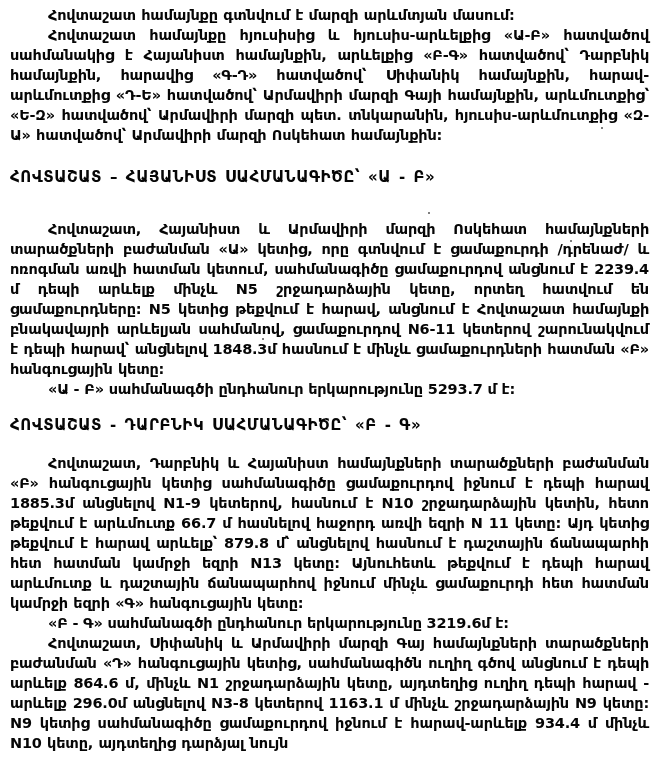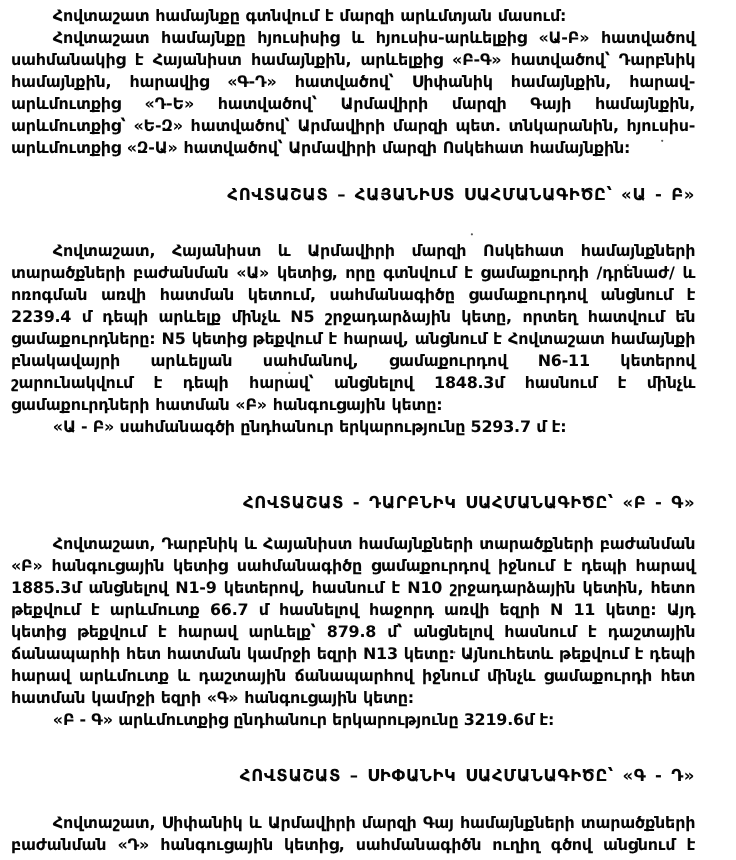--- a/index.html
+++ b/index.html
@@ -8,50 +8,50 @@
     width: 669px;
     height: 782px;
     overflow: hidden;
     background: #ffffff;
   }
   .page {
     position: relative;
     width: 669px;
     height: 588px;
     box-sizing: border-box;
-    padding: 5px 37px 0 10px;
+    padding: 5px 20px 0 10px;
     background: #ffffff;
     color: #060606;
     font-family: "DejaVu Sans", sans-serif;
     font-weight: 700;
     font-size: 14.5px;
     line-height: 20px;
     -webkit-font-smoothing: none;
   }
   .para {
     margin: 0;
     text-align: justify;
     text-indent: 38px;
     letter-spacing: -0.2px;
     word-spacing: 0.5px;
   }
   .single-line {
     text-align: left;
   }
   .heading {
     margin: 0;
-    text-align: right;
+    text-align: left;
     font-size: 15px;
     font-weight: 700;
     letter-spacing: 0.6px;
     word-spacing: 2px;
     line-height: 20px;
   }
   .heading.h1 { margin-top: 22px; margin-bottom: 32px; }
-  .heading.h2 { margin-top: 48px; margin-bottom: 18px; }
+  .heading.h2 { margin-top: 16px; margin-bottom: 18px; }
   .heading.h3 { margin-top: 30px; margin-bottom: 24px; }
   .length-line {
     margin: 0;
     text-align: left;
     text-indent: 38px;
     letter-spacing: -0.2px;
   }
   .noise-dot {
     position: absolute;
     background: #555;
@@ -65,23 +65,22 @@
 
   <p class="para single-line">Հովտաշատ համայնքը գտնվում է մարզի արևմտյան մասում:</p>
   <p class="para">Հովտաշատ համայնքը հյուսիսից և հյուսիս-արևելքից «Ա-Բ» հատվածով սահմանակից է Հայանիստ համայնքին, արևելքից «Բ-Գ» հատվածով՝ Դարբնիկ համայնքին, հարավից «Գ-Դ» հատվածով՝ Սիփանիկ համայնքին, հարավ-արևմուտքից «Դ-Ե» հատվածով՝ Արմավիրի մարզի Գայի համայնքին, արևմուտքից՝ «Ե-Զ» հատվածով՝ Արմավիրի մարզի պետ. տնկարանին, հյուսիս-արևմուտքից «Զ-Ա» հատվածով՝ Արմավիրի մարզի Ոսկեհատ համայնքին:</p>
 
   <h2 class="heading h1">ՀՈՎՏԱՇԱՏ – ՀԱՅԱՆԻՍՏ  ՍԱՀՄԱՆԱԳԻԾԸ՝ «Ա - Բ»</h2>
   <p class="para">Հովտաշատ, Հայանիստ և Արմավիրի մարզի Ոսկեհատ համայնքների տարածքների բաժանման «Ա» կետից, որը գտնվում է ցամաքուրդի /դրենաժ/ և ոռոգման առվի հատման կետում, սահմանագիծը ցամաքուրդով անցնում է 2239.4 մ դեպի արևելք մինչև N5 շրջադարձային կետը, որտեղ հատվում են ցամաքուրդները: N5 կետից թեքվում է հարավ, անցնում է Հովտաշատ համայնքի բնակավայրի արևելյան սահմանով, ցամաքուրդով N6-11 կետերով շարունակվում է դեպի հարավ՝ անցնելով 1848.3մ հասնում է մինչև ցամաքուրդների հատման «Բ» հանգուցային կետը:</p>
   <p class="length-line">«Ա - Բ» սահմանագծի ընդհանուր երկարությունը  5293.7 մ է:</p>
 
   <h2 class="heading h2">ՀՈՎՏԱՇԱՏ - ԴԱՐԲՆԻԿ  ՍԱՀՄԱՆԱԳԻԾԸ՝ «Բ - Գ»</h2>
   <p class="para">Հովտաշատ, Դարբնիկ և Հայանիստ համայնքների տարածքների բաժանման «Բ» հանգուցային կետից սահմանագիծը ցամաքուրդով իջնում է դեպի հարավ 1885.3մ անցնելով N1-9 կետերով, հասնում է N10 շրջադարձային կետին, հետո թեքվում է արևմուտք 66.7 մ հասնելով հաջորդ առվի եզրի N 11 կետը: Այդ կետից թեքվում է հարավ արևելք՝ 879.8 մ՝ անցնելով հասնում է դաշտային ճանապարհի հետ հատման կամրջի եզրի N13 կետը: Այնուհետև թեքվում է դեպի հարավ արևմուտք և դաշտային ճանապարհով իջնում մինչև ցամաքուրդի հետ հատման կամրջի եզրի «Գ» հանգուցային կետը:</p>
-  <p class="length-line">«Բ - Գ» արևմուտքից ընդհանուր երկարությունը  3219.6մ է:</p>
+  <p class="length-line">«Բ - Գ» սահմանագծի ընդհանուր երկարությունը  3219.6մ է:</p>
 
-  <h2 class="heading h3">ՀՈՎՏԱՇԱՏ – ՍԻՓԱՆԻԿ  ՍԱՀՄԱՆԱԳԻԾԸ՝ «Գ - Դ»</h2>
   <p class="para">Հովտաշատ, Սիփանիկ և Արմավիրի մարզի Գայ համայնքների տարածքների բաժանման «Դ» հանգուցային կետից, սահմանագիծն ուղիղ գծով անցնում է դեպի արևելք 864.6 մ, մինչև N1 շրջադարձային կետը, այդտեղից ուղիղ դեպի հարավ - արևելք 296.0մ անցնելով N3-8 կետերով 1163.1 մ մինչև շրջադարձային N9 կետը: N9 կետից սահմանագիծը ցամաքուրդով իջնում է հարավ-արևելք 934.4 մ մինչև N10 կետը, այդտեղից դարձյալ նույն</p>
 
   <div class="noise-dot" style="left:601px; top:127px; width:2px; height:2px;"></div>
   <div class="noise-dot" style="left:428px; top:212px; width:2px; height:2px;"></div>
   <div class="noise-dot" style="left:262px; top:338px; width:2px; height:2px;"></div>
   <div class="noise-dot" style="left:412px; top:592px; width:2px; height:2px;"></div>
   <div class="noise-dot" style="left:570px; top:240px; width:2px; height:2px;"></div>
 
 </div>
 

